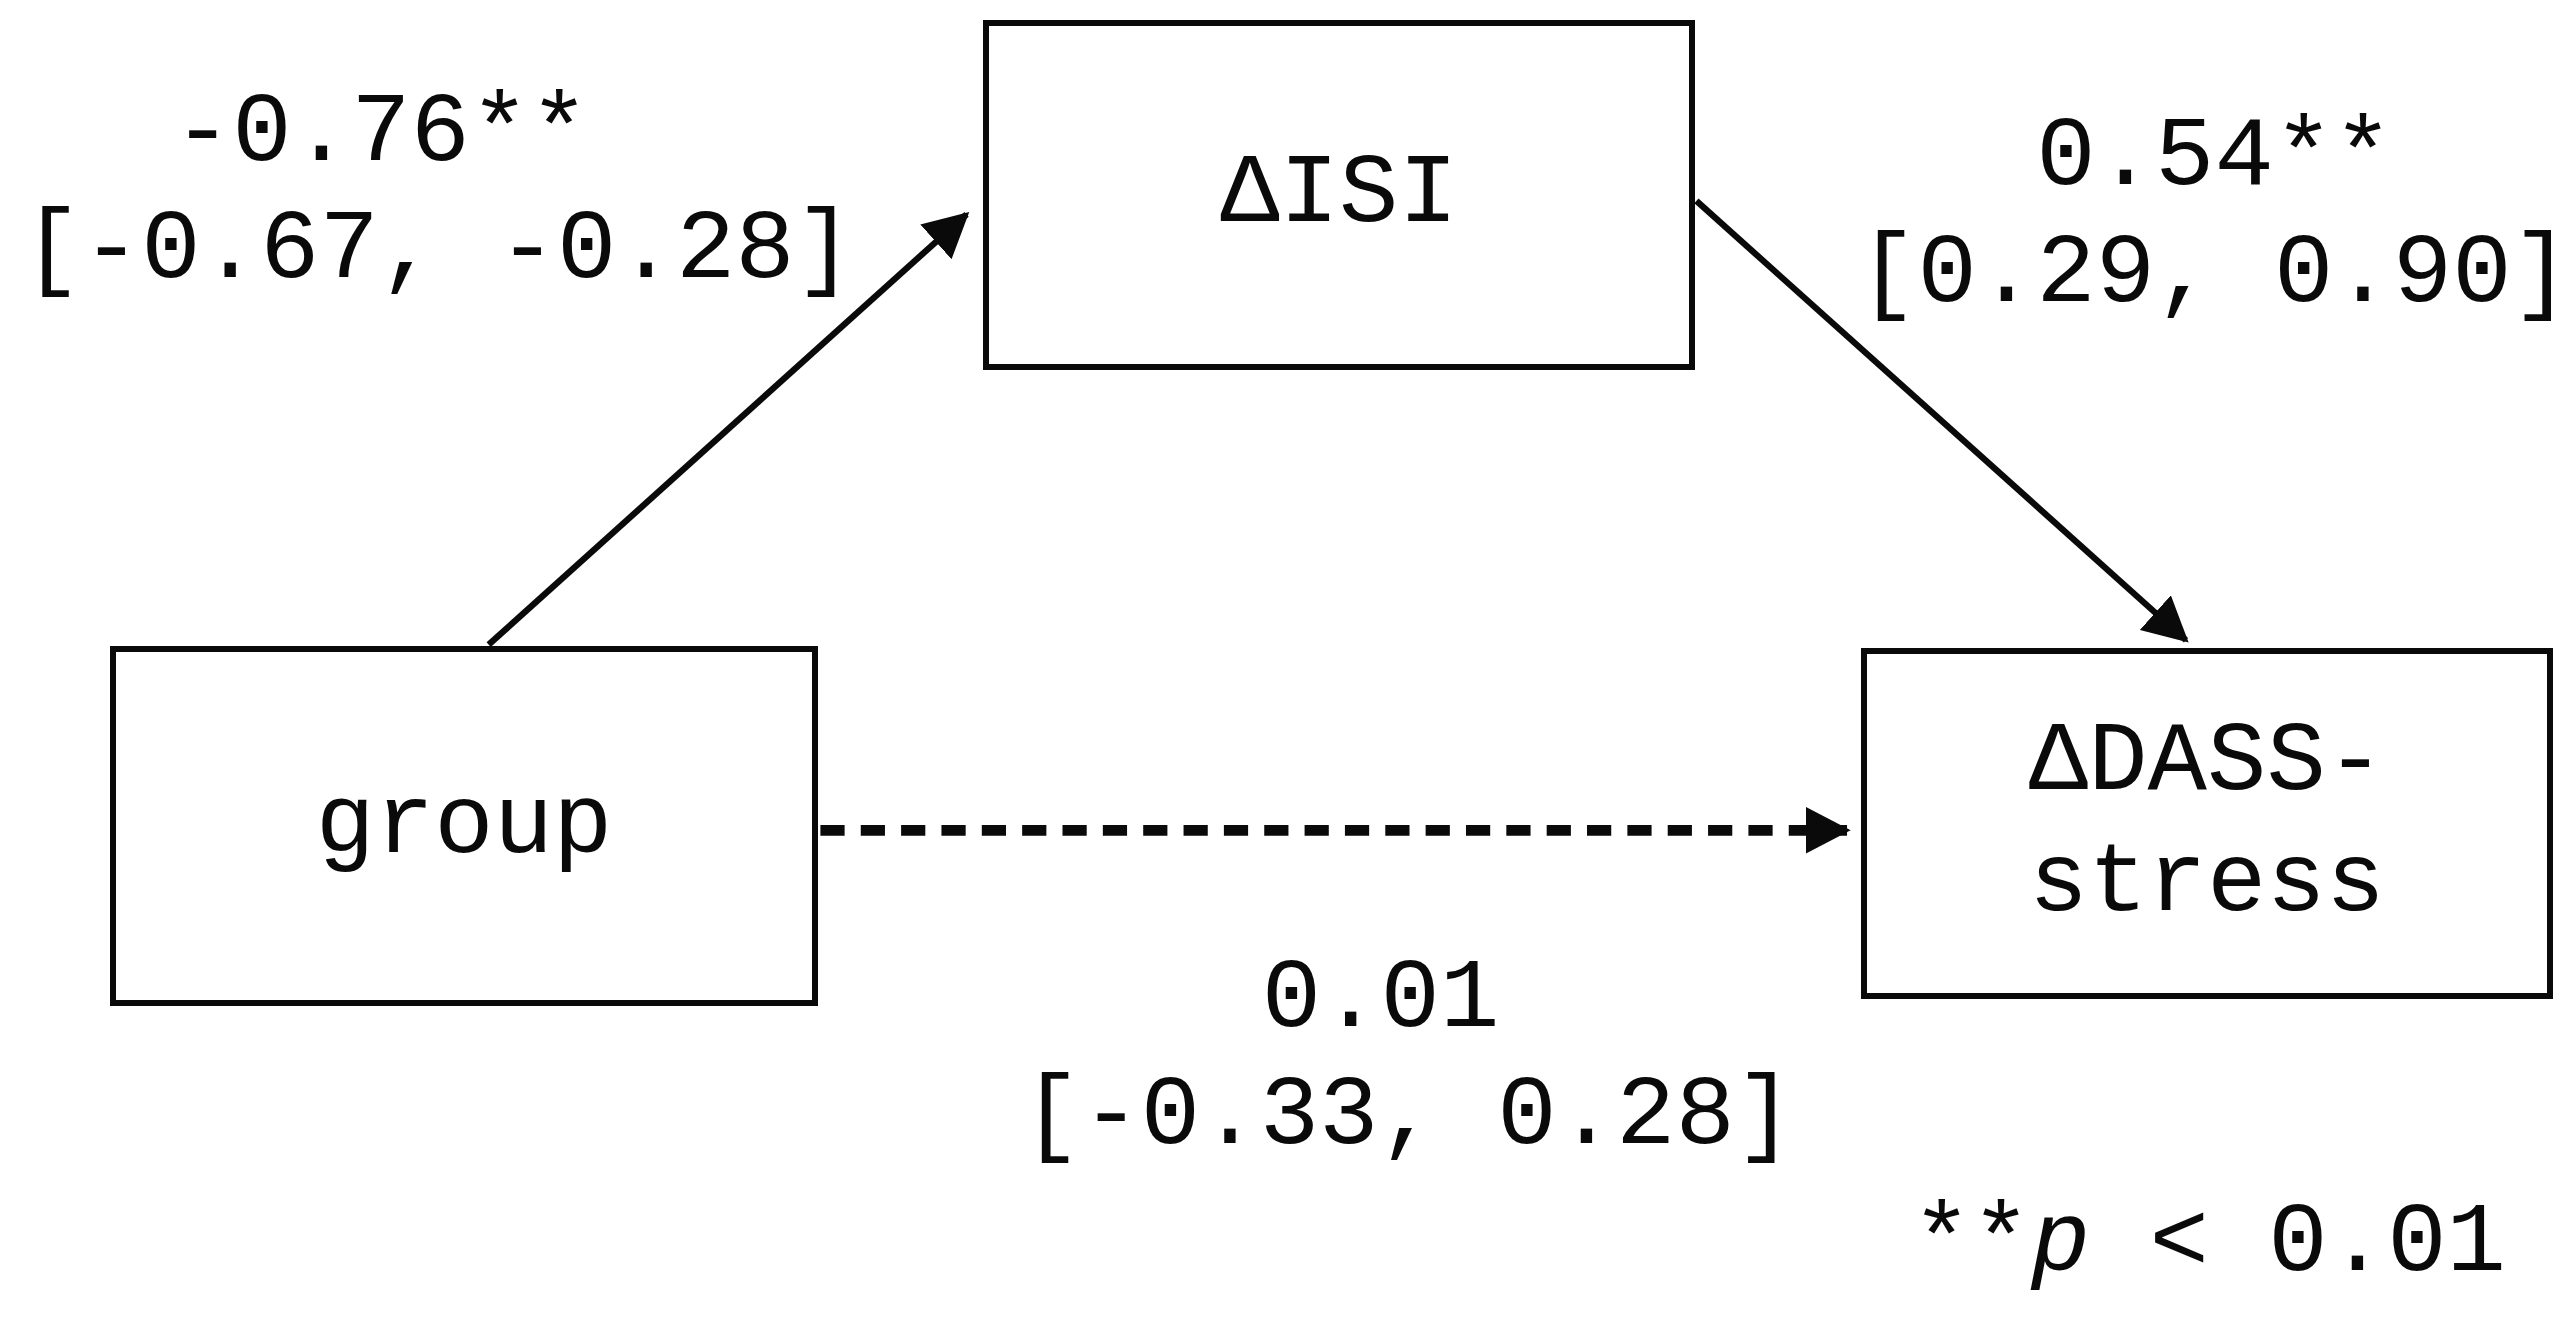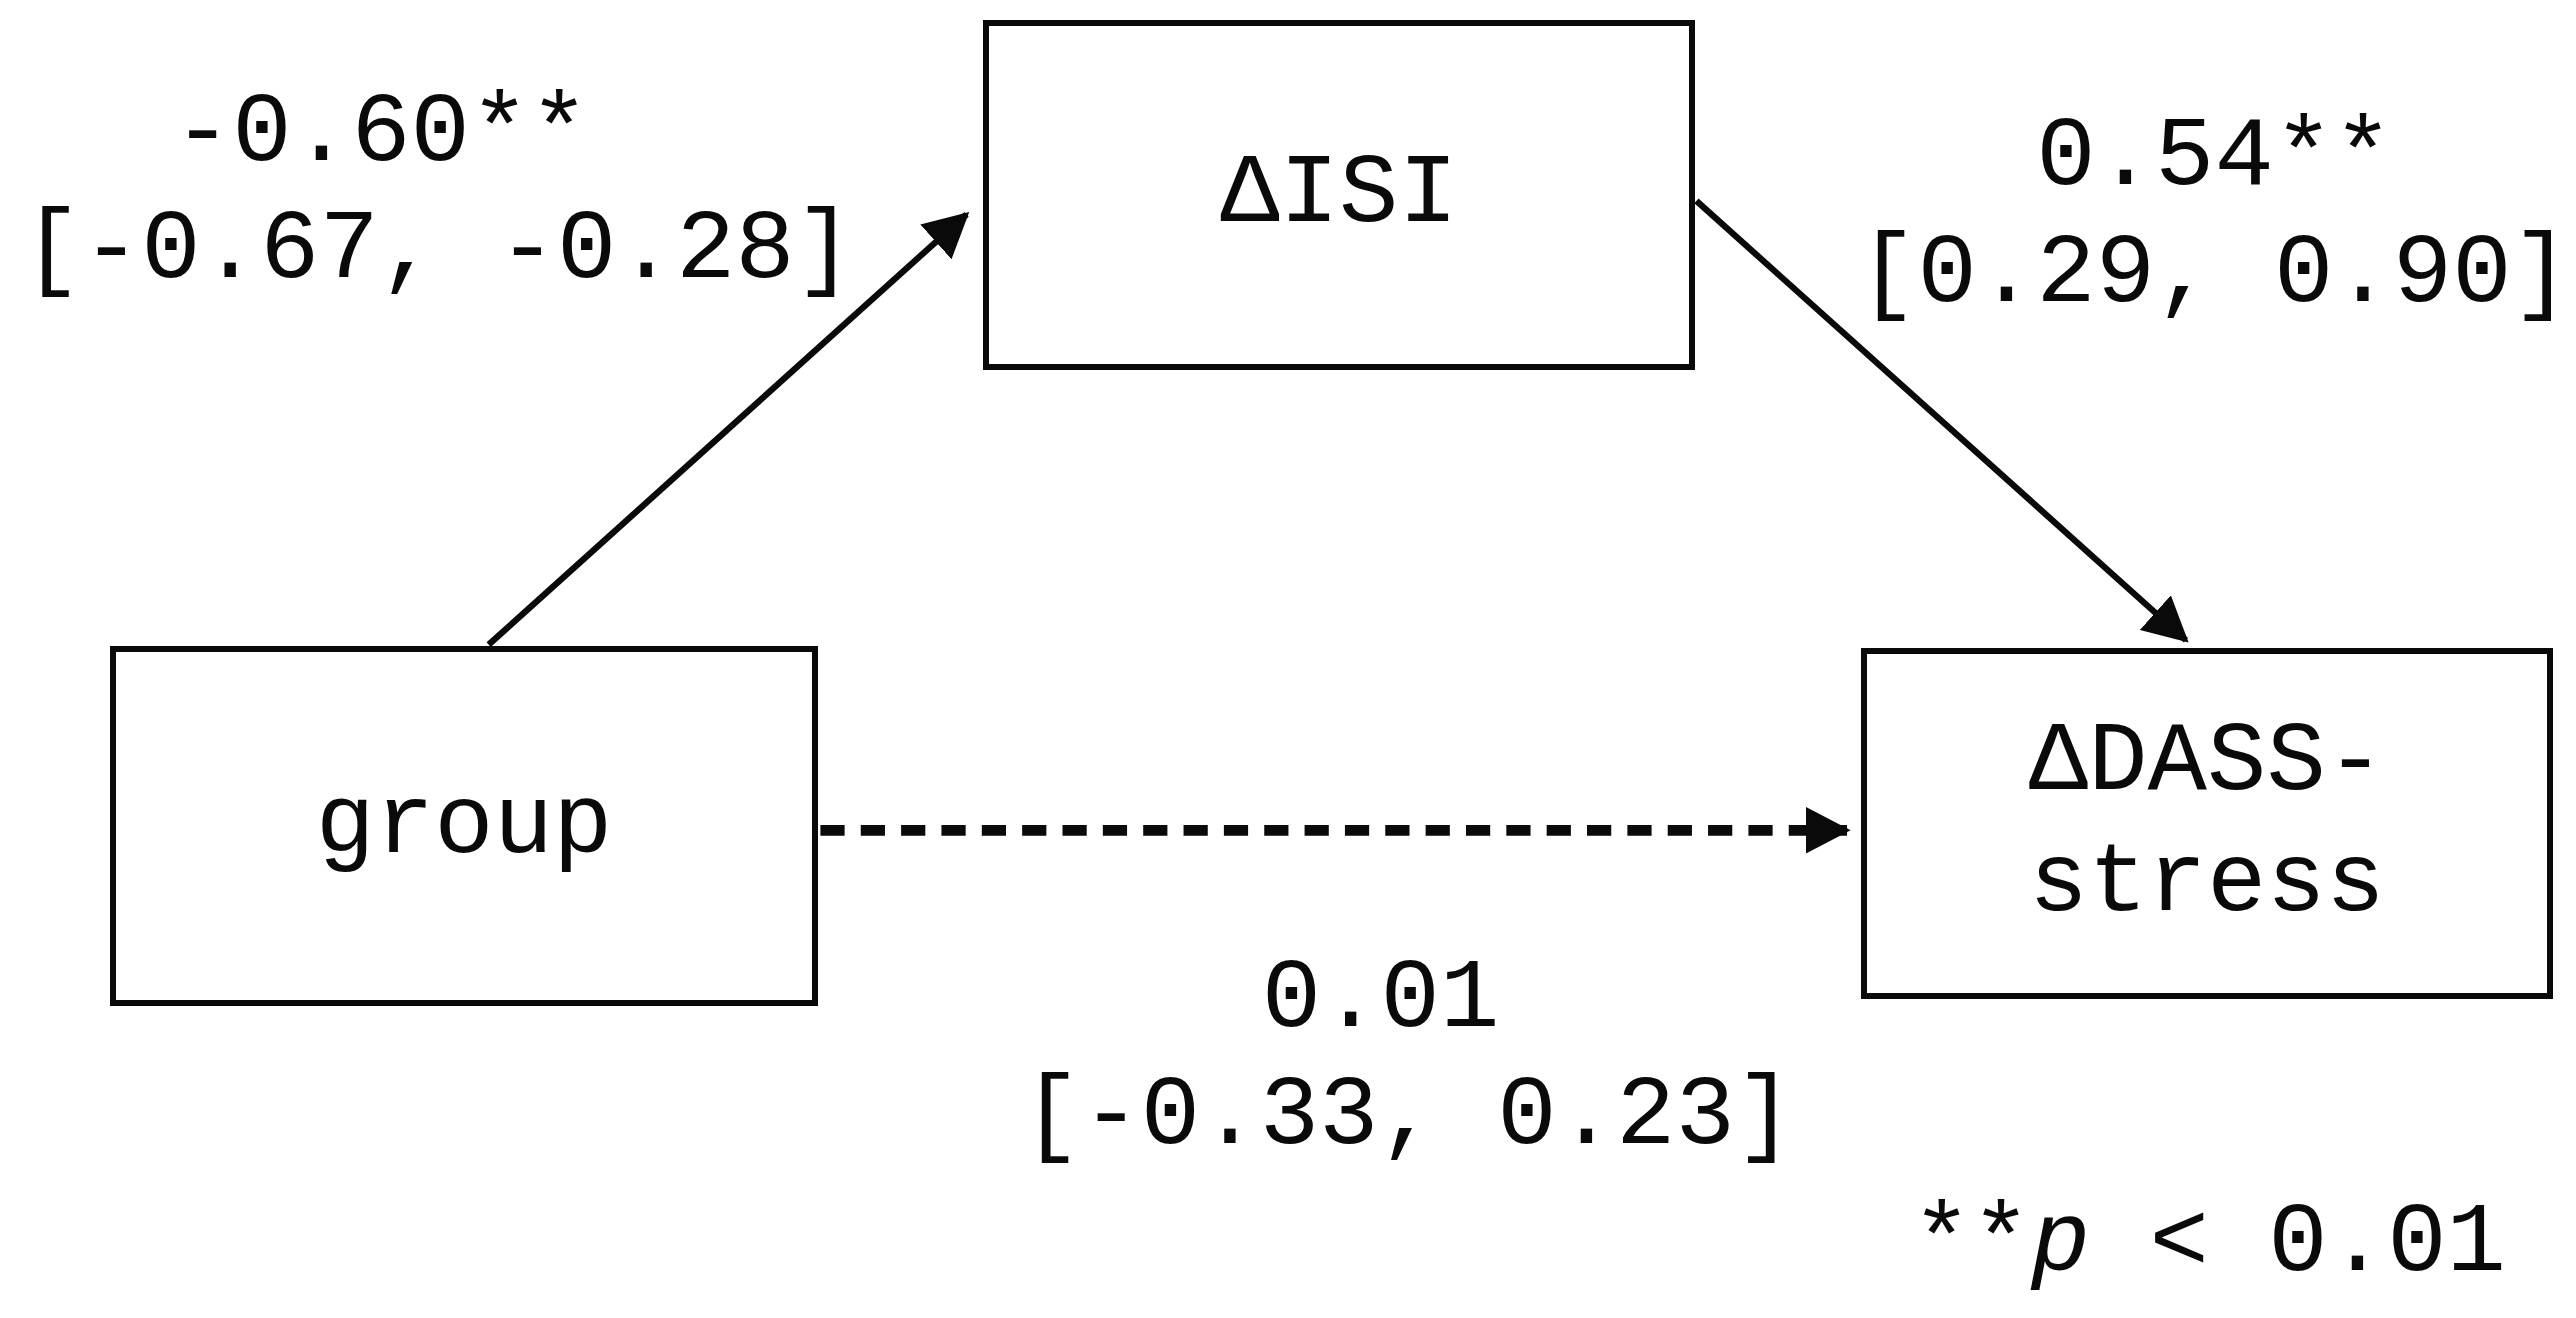--- a/index.html
+++ b/index.html
@@ -86,32 +86,32 @@
   <div class="node outcome">
     <span>ΔDASS-</span>
     <span>stress</span>
   </div>
 
   <div class="node predictor">
     <span>group</span>
   </div>
 
   <div class="plabel a-label">
-    <div>-0.60**</div>
+    <div>-0.76**</div>
     <div>[-0.67, -0.28]</div>
   </div>
 
   <div class="plabel b-label">
     <div>0.54**</div>
     <div>[0.29, 0.90]</div>
   </div>
 
   <div class="plabel c-label">
     <div>0.01</div>
-    <div>[-0.33, 0.23]</div>
+    <div>[-0.33, 0.28]</div>
   </div>
 
   <div class="footnote">
     <span>**</span><em>p</em><span class="pre"> &lt; 0.01</span>
   </div>
 
 </div>
 
 
 </body></html>

